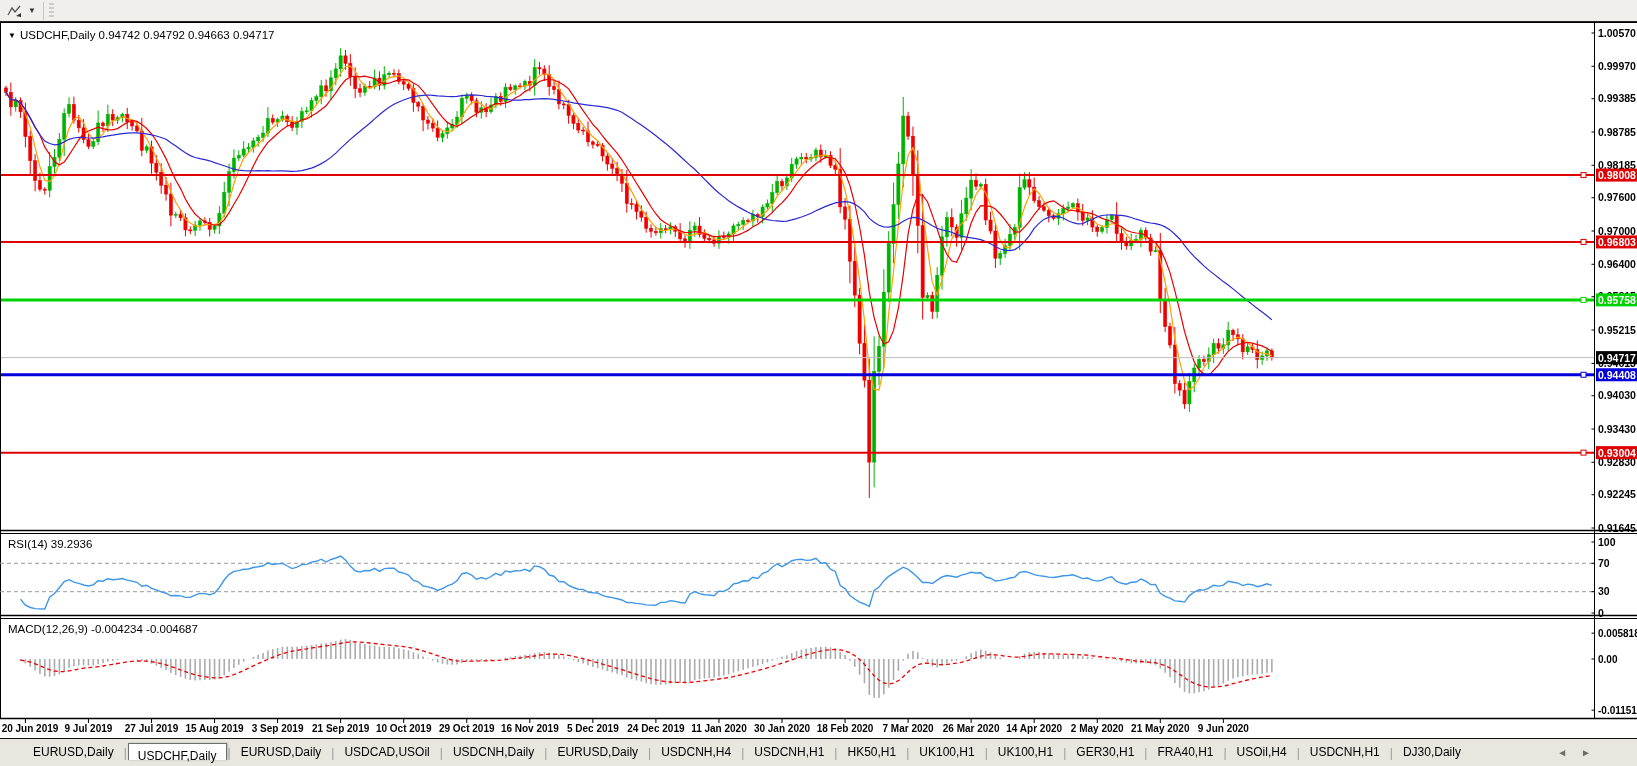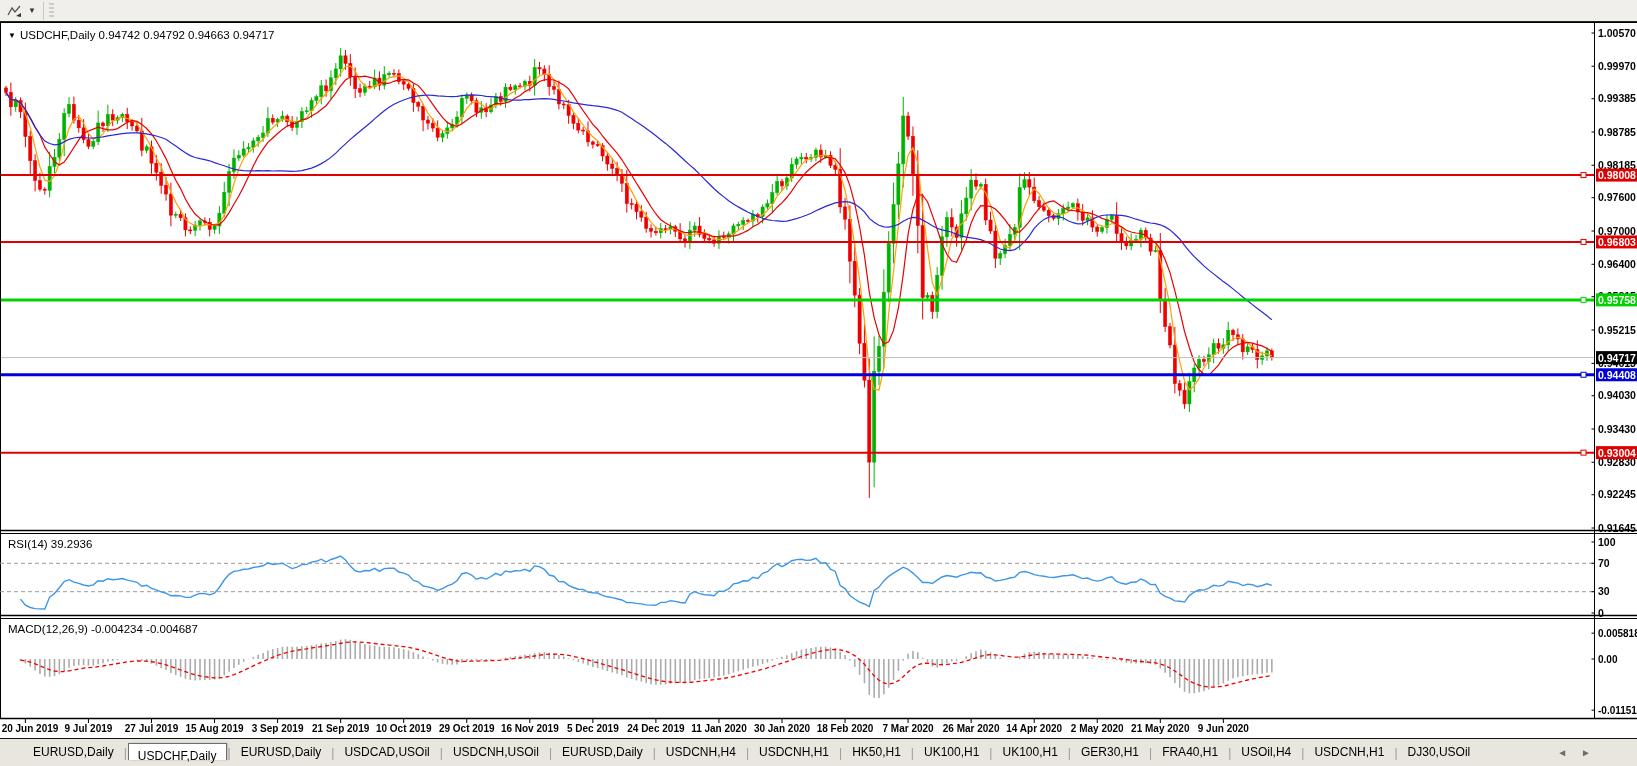--- a/index.html
+++ b/index.html
@@ -1002,21 +1002,21 @@
 <div class="tabbar">
   <div id="tabs" style="display:flex;align-items:center;">
       <div class="tab">EURUSD,Daily</div>
       <span class="tabsep">|</span>
       <div class="tab active">USDCHF,Daily</div>
       <span class="tabsep">|</span>
       <div class="tab">EURUSD,Daily</div>
       <span class="tabsep">|</span>
       <div class="tab">USDCAD,USOil</div>
       <span class="tabsep">|</span>
-      <div class="tab">USDCNH,USOil</div>
+      <div class="tab">USDCNH,Daily</div>
       <span class="tabsep">|</span>
       <div class="tab">EURUSD,Daily</div>
       <span class="tabsep">|</span>
       <div class="tab">USDCNH,H4</div>
       <span class="tabsep">|</span>
       <div class="tab">USDCNH,H1</div>
       <span class="tabsep">|</span>
       <div class="tab">HK50,H1</div>
       <span class="tabsep">|</span>
       <div class="tab">UK100,H1</div>
@@ -1024,19 +1024,19 @@
       <div class="tab">UK100,H1</div>
       <span class="tabsep">|</span>
       <div class="tab">GER30,H1</div>
       <span class="tabsep">|</span>
       <div class="tab">FRA40,H1</div>
       <span class="tabsep">|</span>
       <div class="tab">USOil,H4</div>
       <span class="tabsep">|</span>
       <div class="tab">USDCNH,H1</div>
       <span class="tabsep">|</span>
-      <div class="tab">DJ30,USOil</div>
+      <div class="tab">DJ30,Daily</div>
     </div>
   <div class="tabarrows">
     <span class="tabarrow">◄</span>
     <span class="tabarrow">►</span>
   </div>
 </div>
 
 </body></html>

